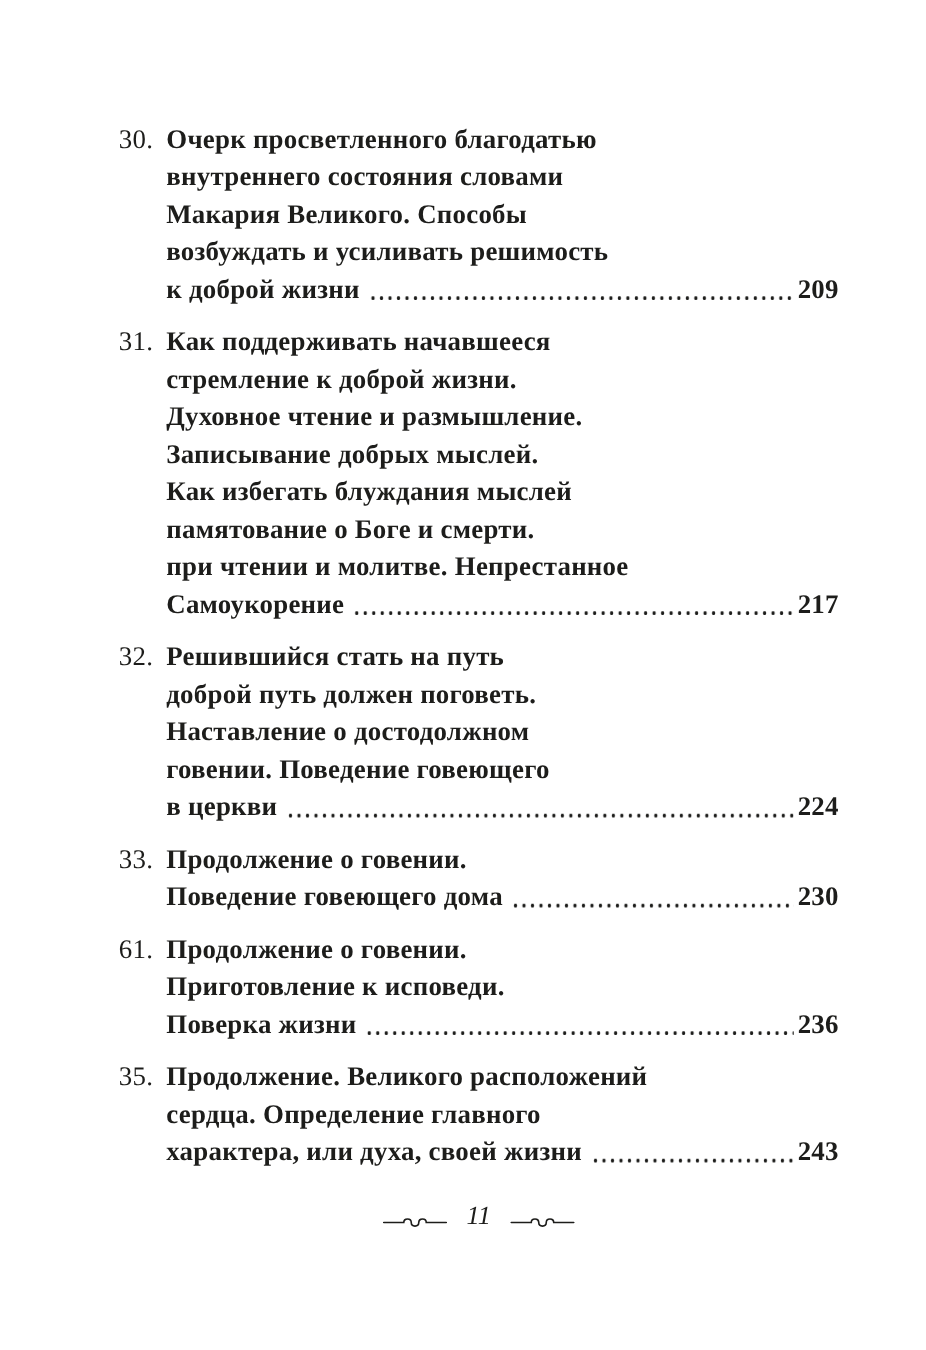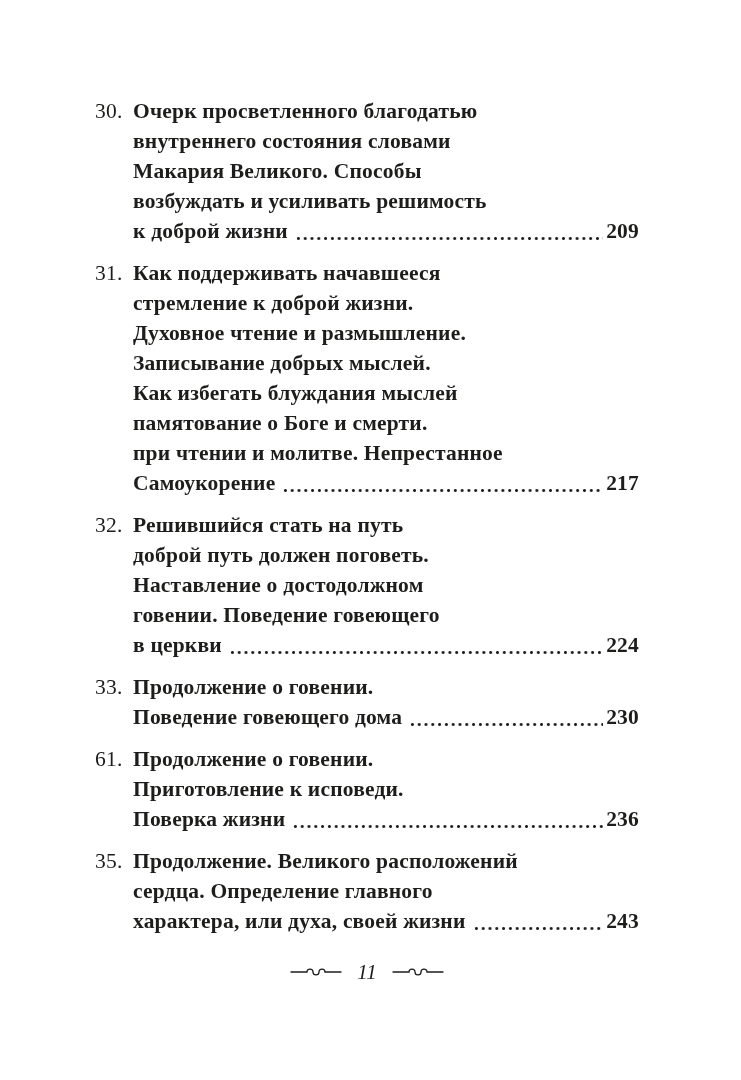--- a/index.html
+++ b/index.html
@@ -11,21 +11,21 @@
     width: 741px;
     height: 1080px;
     overflow: hidden;
     font-family: "Liberation Serif", "DejaVu Serif", serif;
     color: #1d1d1b;
   }
   .page {
     box-sizing: border-box;
     width: 741px;
     height: 1080px;
-    padding: 96px 102px 0 95px;
+    padding: 96px 70px 0 95px;
   }
   .toc { }
   .entry {
     position: relative;
     padding-left: 38px;
     margin-bottom: 12px;
     font-size: 21.5px;
     line-height: 30px;
     letter-spacing: 0.2px;
   }
@@ -50,21 +50,21 @@
     background-image: radial-gradient(circle, #1d1d1b 1.25px, rgba(0,0,0,0) 1.6px);
     background-size: 6.8px 3px;
     background-repeat: repeat-x;
     background-position: 0 50%;
   }
   .pg { flex: 0 0 auto; }
   .footer {
     margin-top: 24px;
     display: flex;
     justify-content: center;
-    align-items: center;
+    align-items: flex-end;
     gap: 15px;
   }
   .footer .pagenum {
     font-style: italic;
     font-size: 21px;
     line-height: 24px;
   }
   .flourish {
     display: block;
   }

